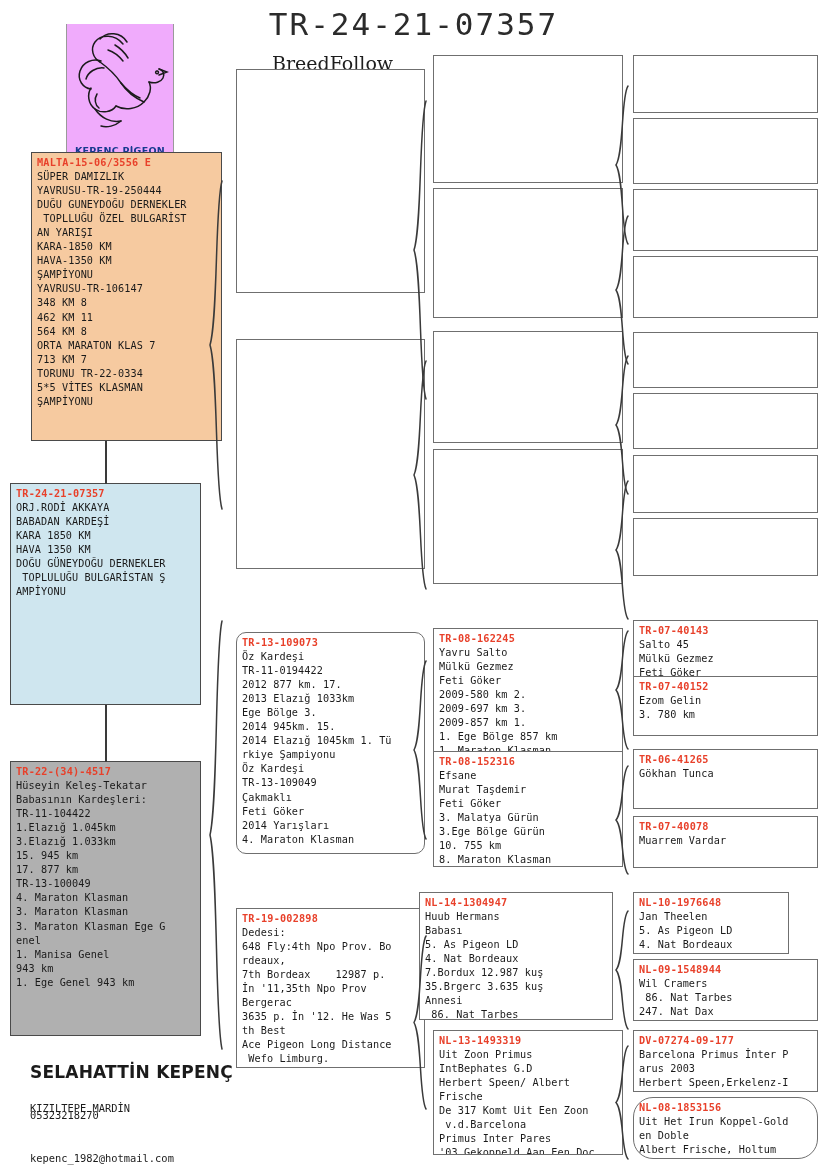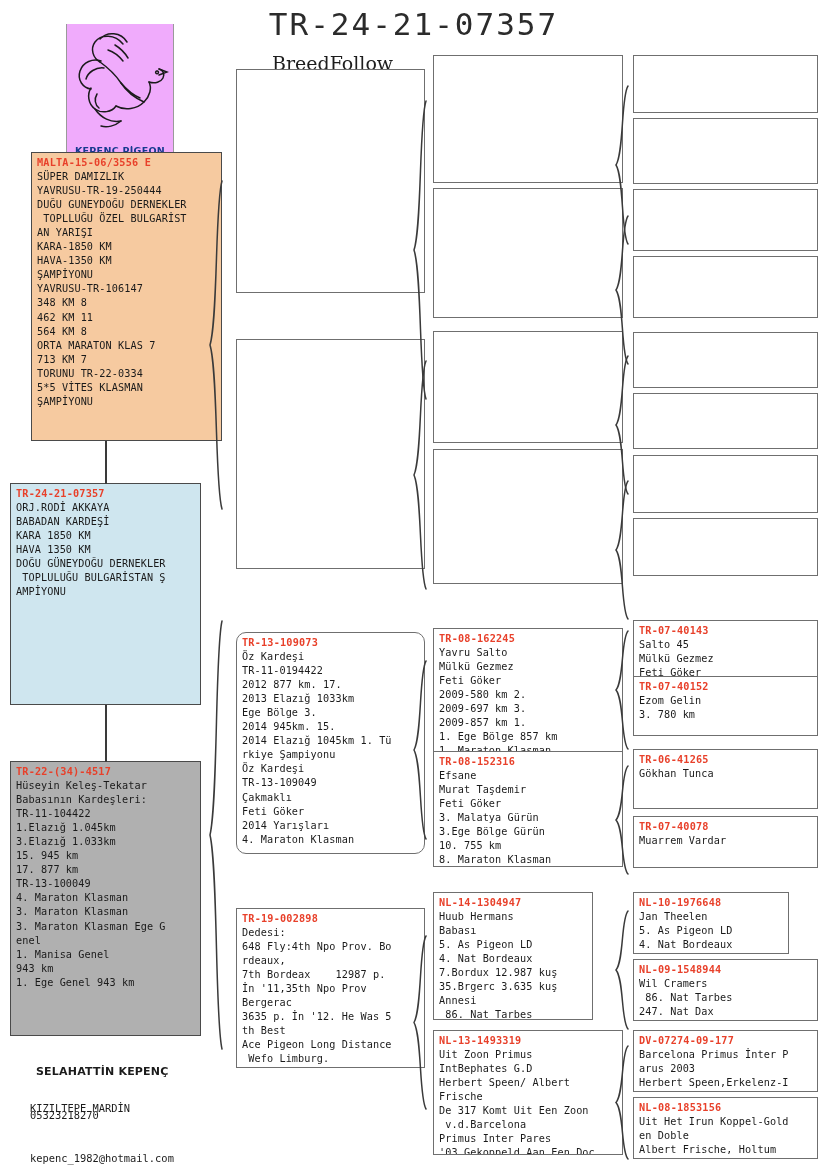--- a/index.html
+++ b/index.html
@@ -72,21 +72,21 @@
 
   
   .conn{position:absolute;background:#3a3a3a;}
 
   
   #footer{
     position:absolute;left:30px;top:1036px;width:230px;
     font-size:10.4px;line-height:14.4px;color:#1b1b1b;
     white-space:pre;
   }
-  #footer .name{font-family:"DejaVu Sans","Liberation Sans",sans-serif;font-weight:bold;font-size:11px;letter-spacing:0.2px;margin-left:6px;}
+  #footer .name{font-family:"DejaVu Sans","Liberation Sans",sans-serif;font-weight:bold;font-size:17px;letter-spacing:0.2px;}
   #footer-city{
     position:absolute;left:30px;top:1102px;
     font-size:10.4px;color:#1b1b1b;white-space:pre;
   }
 </style>
 </head>
 <body>
 
 <div class="page">
 
@@ -150,21 +150,21 @@
       </div>
       <div class="box" style="left: 433px; top: 449px; width: 190px; height: 135px;">
         <div class="lines"></div>
       </div>
       <div class="box" style="left: 433px; top: 608px; width: 190px; height: 128px; margin-top: 20px;">
         <div class="lines"><div class="hdr">TR-08-162245</div><div>Yavru Salto</div><div>Mülkü Gezmez</div><div>Feti Göker</div><div>2009-580 km 2.</div><div>2009-697 km 3.</div><div>2009-857 km 1.</div><div>1. Ege Bölge 857 km</div><div>1. Maraton Klasman</div></div>
       </div>
       <div class="box" style="left: 433px; top: 751px; width: 190px; height: 116px;">
         <div class="lines"><div class="hdr">TR-08-152316</div><div>Efsane</div><div>Murat Taşdemir</div><div>Feti Göker</div><div>3. Malatya Gürün</div><div>3.Ege Bölge Gürün</div><div>10. 755 km</div><div>8. Maraton Klasman</div></div>
       </div>
-      <div class="box" style="left: 433px; top: 892px; width: 160px; height: 128px;">
+      <div class="box" style="left: 419px; top: 892px; width: 194px; height: 128px;">
         <div class="lines"><div class="hdr">NL-14-1304947</div><div>Huub Hermans</div><div>Babası</div><div>5. As Pigeon LD</div><div>4. Nat Bordeaux</div><div>7.Bordux 12.987 kuş</div><div>35.Brgerc 3.635 kuş</div><div>Annesi</div><div> 86. Nat Tarbes</div></div>
       </div>
       <div class="box" style="left: 433px; top: 1030px; width: 190px; height: 125px;">
         <div class="lines"><div class="hdr">NL-13-1493319</div><div>Uit Zoon Primus</div><div>IntBephates G.D</div><div>Herbert Speen/ Albert</div><div>Frische</div><div>De 317 Komt Uit Een Zoon</div><div> v.d.Barcelona</div><div>Primus Inter Pares</div><div>'03 Gekoppeld Aan Een Doc</div></div>
       </div>
       <div class="box" style="left: 633px; top: 55px; width: 185px; height: 58px;">
         <div class="lines"></div>
       </div>
       <div class="box" style="left: 633px; top: 118px; width: 185px; height: 66px;">
         <div class="lines"></div>
@@ -201,21 +201,21 @@
       </div>
       <div class="box" style="left: 633px; top: 892px; width: 156px; height: 62px;">
         <div class="lines"><div class="hdr">NL-10-1976648</div><div>Jan Theelen</div><div>5. As Pigeon LD</div><div>4. Nat Bordeaux</div></div>
       </div>
       <div class="box" style="left: 633px; top: 959px; width: 185px; height: 62px;">
         <div class="lines"><div class="hdr">NL-09-1548944</div><div>Wil Cramers</div><div> 86. Nat Tarbes</div><div>247. Nat Dax</div></div>
       </div>
       <div class="box" style="left: 633px; top: 1030px; width: 185px; height: 62px;">
         <div class="lines"><div class="hdr">DV-07274-09-177</div><div>Barcelona Primus İnter P</div><div>arus 2003</div><div>Herbert Speen,Erkelenz-I</div></div>
       </div>
-      <div class="box" style="left: 633px; top: 1097px; width: 185px; height: 62px;">
+      <div class="box" style="left: 633px; top: 1097px; width: 185px; height: 62px; border-radius: 20px;">
         <div class="lines"><div class="hdr">NL-08-1853156</div><div>Uit Het Irun Koppel-Gold</div><div>en Doble</div><div>Albert Frische, Holtum</div></div>
       </div>
     </div>
   <div id="braces-layer">
       <div class="brace" style="left: 208px; top: 180px; width: 18px; height: 330px;"><svg width="18" height="330" viewBox="0 0 18 330" preserveAspectRatio="none">
           <path d="M14 1 C7 23.1 10 138.6 2 165 C10 191.39999999999998 7 306.90000000000003 14 329" fill="none" stroke="#3a3a3a" stroke-width="1.5" stroke-linecap="round"></path>
         </svg></div>
       <div class="brace" style="left: 208px; top: 620px; width: 18px; height: 430px;"><svg width="18" height="430" viewBox="0 0 18 430" preserveAspectRatio="none">
           <path d="M14 1 C7 30.1 10 180.6 2 215 C10 249.39999999999998 7 399.90000000000003 14 429" fill="none" stroke="#3a3a3a" stroke-width="1.5" stroke-linecap="round"></path>
         </svg></div>

